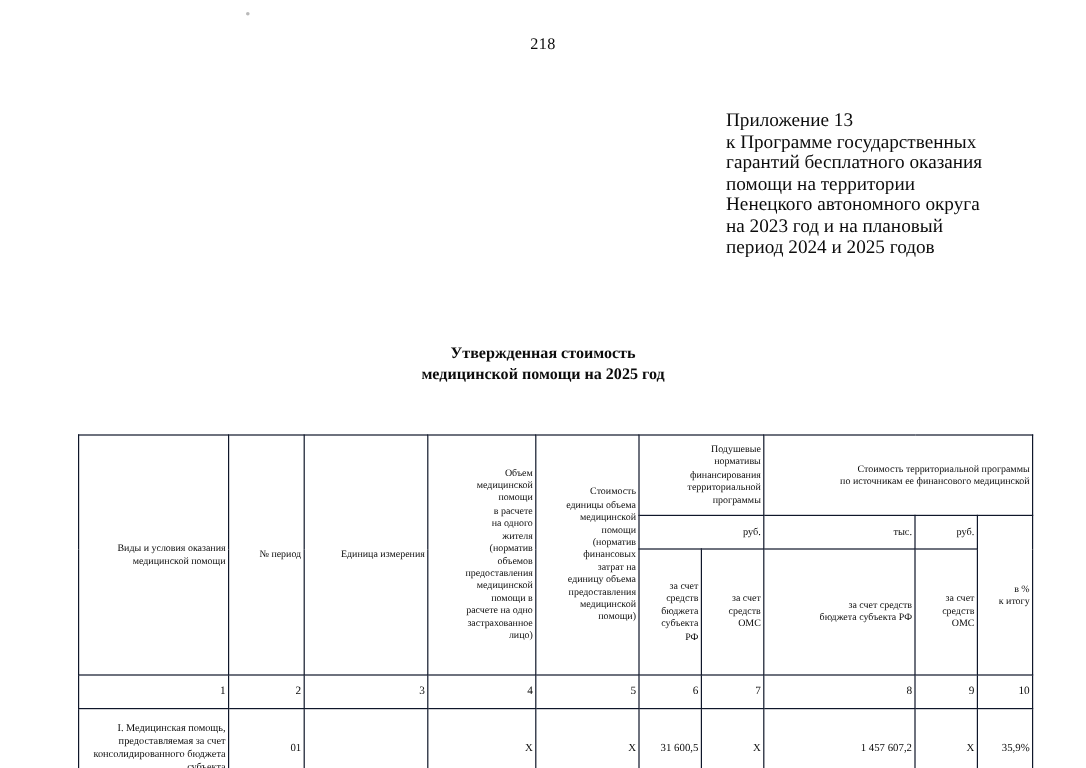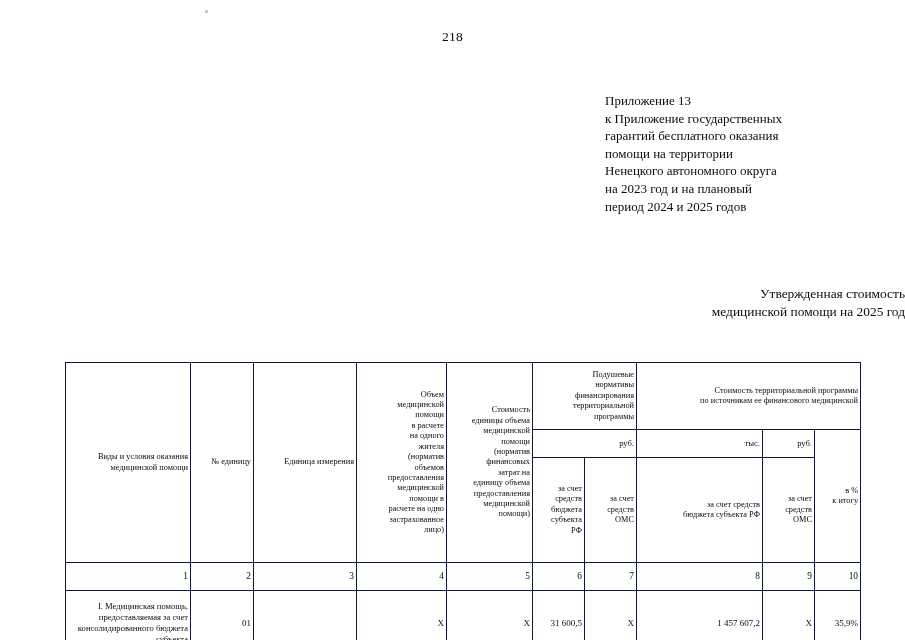--- a/index.html
+++ b/index.html
@@ -44,35 +44,35 @@
     font-size: 13.5px;
     letter-spacing: 0.3px;
   }
 
   
   .appendix-block {
     position: absolute;
     left: 605px;
     top: 92px;
     width: 290px;
-    font-size: 13px;
+    font-size: 16px;
     line-height: 17.6px;
   }
   .appendix-block div {
     white-space: nowrap;
   }
 
   
   .doc-title {
     position: absolute;
     left: 0;
     top: 285px;
     width: 905px;
-    text-align: right;
-    font-weight: normal;
+    text-align: center;
+    font-weight: bold;
     font-size: 13.4px;
     line-height: 17.5px;
   }
 
   
   .tbl-wrap {
     position: absolute;
     left: 65px;
     top: 362px;
     width: 775px;
@@ -127,21 +127,21 @@
 <body>
 
 <div class="page">
 
   <div class="speck"></div>
 
   <div class="page-number">218</div>
 
   <div class="appendix-block">
     <div>Приложение 13</div>
-    <div>к Приложение государственных</div>
+    <div>к Программе государственных</div>
     <div>гарантий бесплатного оказания</div>
     <div>помощи на территории</div>
     <div>Ненецкого автономного округа</div>
     <div>на 2023 год и на плановый</div>
     <div>период 2024 и 2025 годов</div>
   </div>
 
   <div class="doc-title">
     <div>Утвержденная стоимость</div>
     <div>медицинской помощи на 2025 год</div>
@@ -159,21 +159,21 @@
         <col style="width:52px">
         <col style="width:126px">
         <col style="width:52px">
         <col style="width:46px">
       </colgroup>
       <tbody>
 
         <tr>
           <td class="hdr tall nowrapish" rowspan="3">Виды и условия оказания
 медицинской помощи</td>
-          <td class="hdr tall nowrapish" rowspan="3">№ единицу</td>
+          <td class="hdr tall nowrapish" rowspan="3">№ период</td>
           <td class="hdr tall nowrapish" rowspan="3">Единица измерения</td>
           <td class="hdr tall nowrapish" rowspan="3">Объем
 медицинской
 помощи
 в расчете
 на одного
 жителя
 (норматив
 объемов
 предоставления

